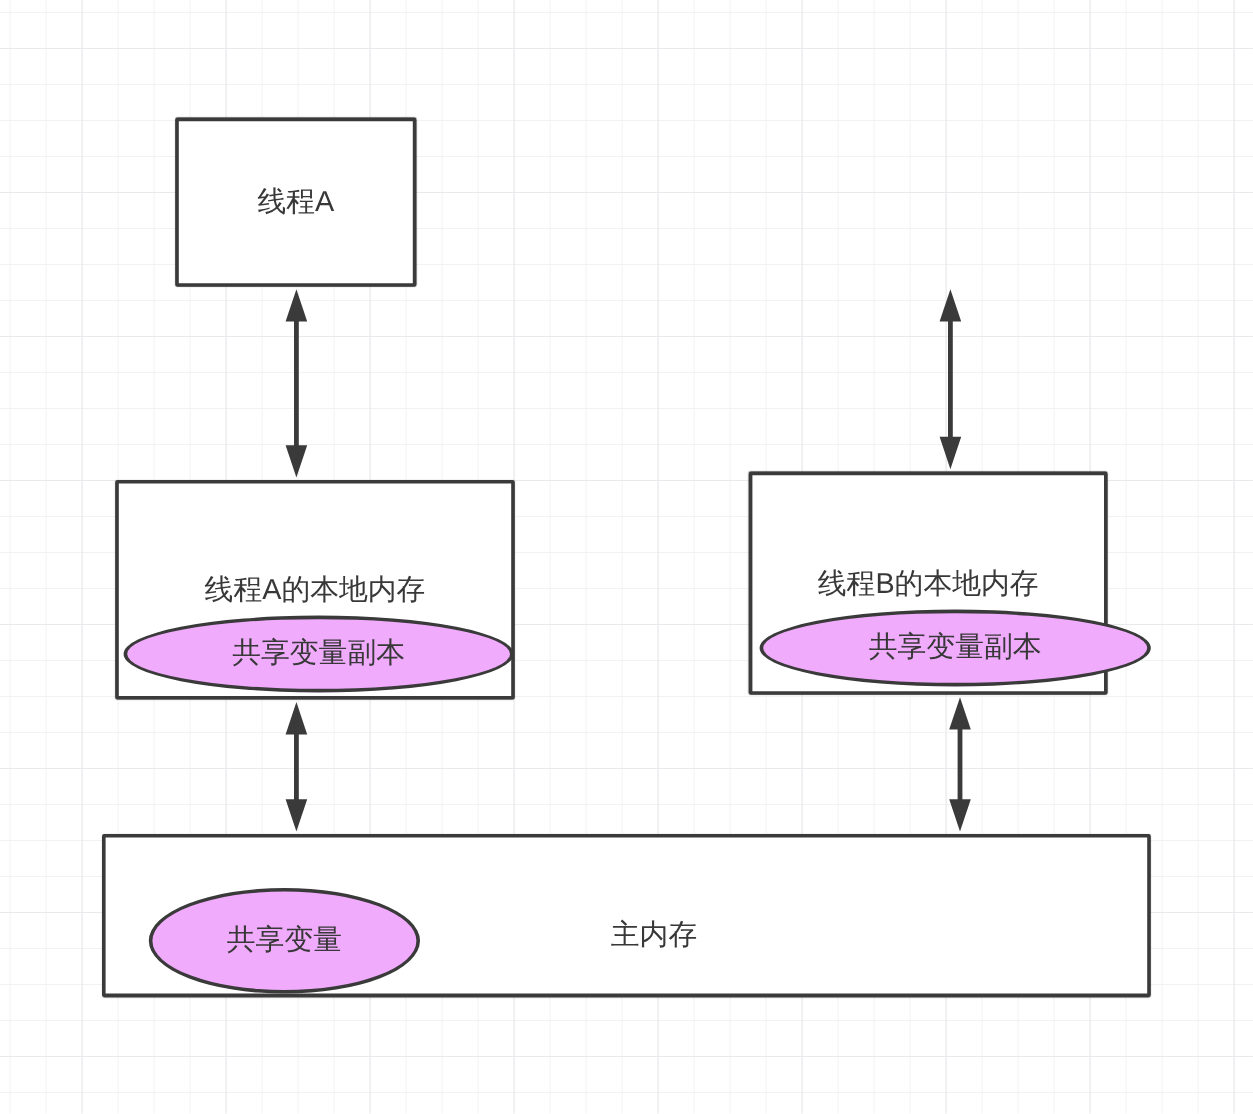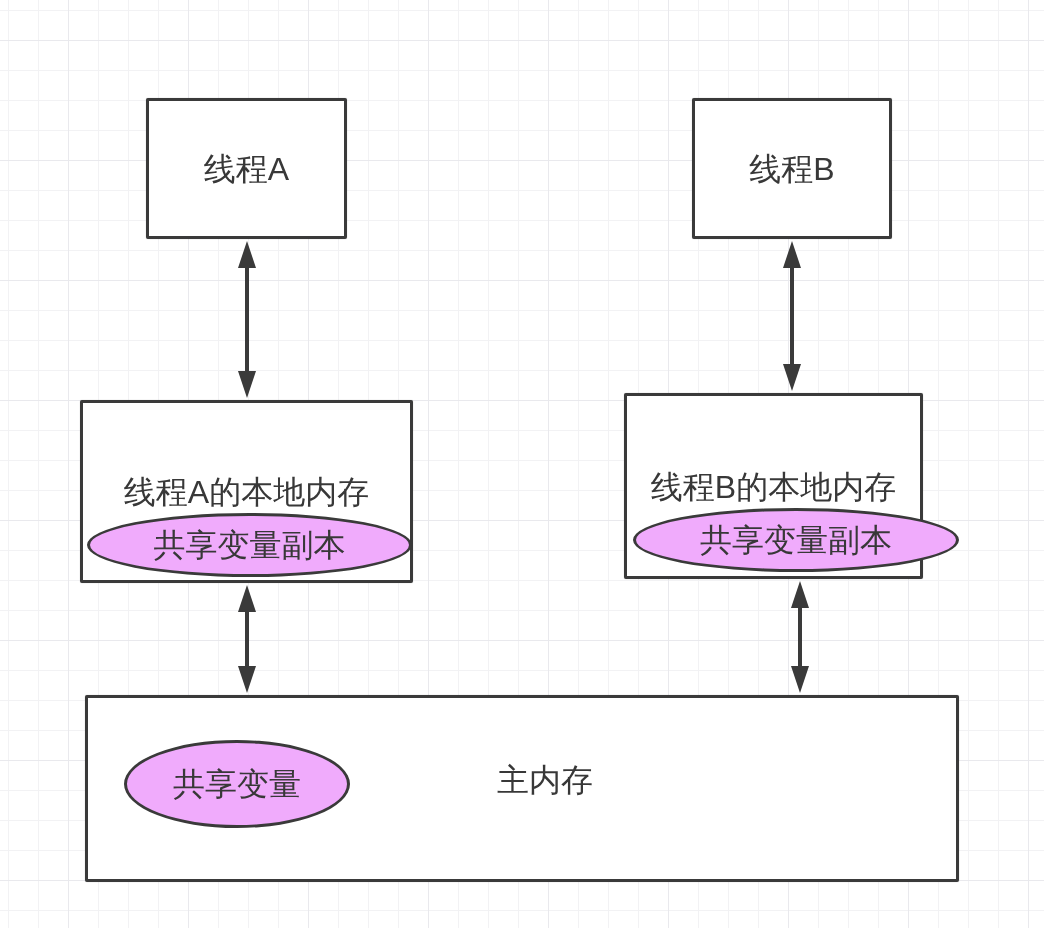--- a/index.html
+++ b/index.html
@@ -23,35 +23,35 @@
   }
   .node {
     position: absolute;
     box-sizing: border-box;
     background: #ffffff;
     border: 3px solid #3a3a3a;
     border-radius: 2px;
     box-shadow: 0 0 1px rgba(0,0,0,0.35);
   }
   .node-label {
-    font-size: 32px;
+    font-size: 24px;
     color: #383838;
     line-height: 30px;
     white-space: nowrap;
   }
   .thread-box {
     display: flex;
     align-items: center;
     justify-content: center;
   }
   #thread-a { left: 146px; top: 98px;  width: 201px; height: 141px; }
   #thread-b { left: 692px; top: 98px;  width: 200px; height: 141px; }
-  #local-a  { left: 80px;  top: 400px; width: 333px; height: 183px; }
+  #local-a  { left: 96px;  top: 400px; width: 333px; height: 183px; }
   #local-b  { left: 624px; top: 393px; width: 299px; height: 186px; }
-  #main-memory { left: 85px; top: 695px; width: 874px; height: 187px; }
+  #main-memory { left: 85px; top: 695px; width: 874px; height: 136px; }
 
   .local-title {
     position: absolute;
     left: 0; right: 0;
     text-align: center;
   }
   #local-a .local-title { top: 74px; }
   #local-b .local-title { top: 76px; }
 
   .ellipse {
@@ -88,23 +88,20 @@
 </style>
 </head>
 <body>
 
 <div class="canvas">
 
   <div class="node thread-box" id="thread-a">
     <span class="node-label">线程A</span>
   </div>
 
-  <div class="node thread-box" id="thread-b">
-    <span class="node-label">线程B</span>
-  </div>
 
   <div class="node" id="local-a">
     <div class="local-title node-label">线程A的本地内存</div>
     <div class="ellipse copy-ellipse">
       <span class="node-label">共享变量副本</span>
     </div>
   </div>
 
   <div class="node" id="local-b">
     <div class="local-title node-label">线程B的本地内存</div>

